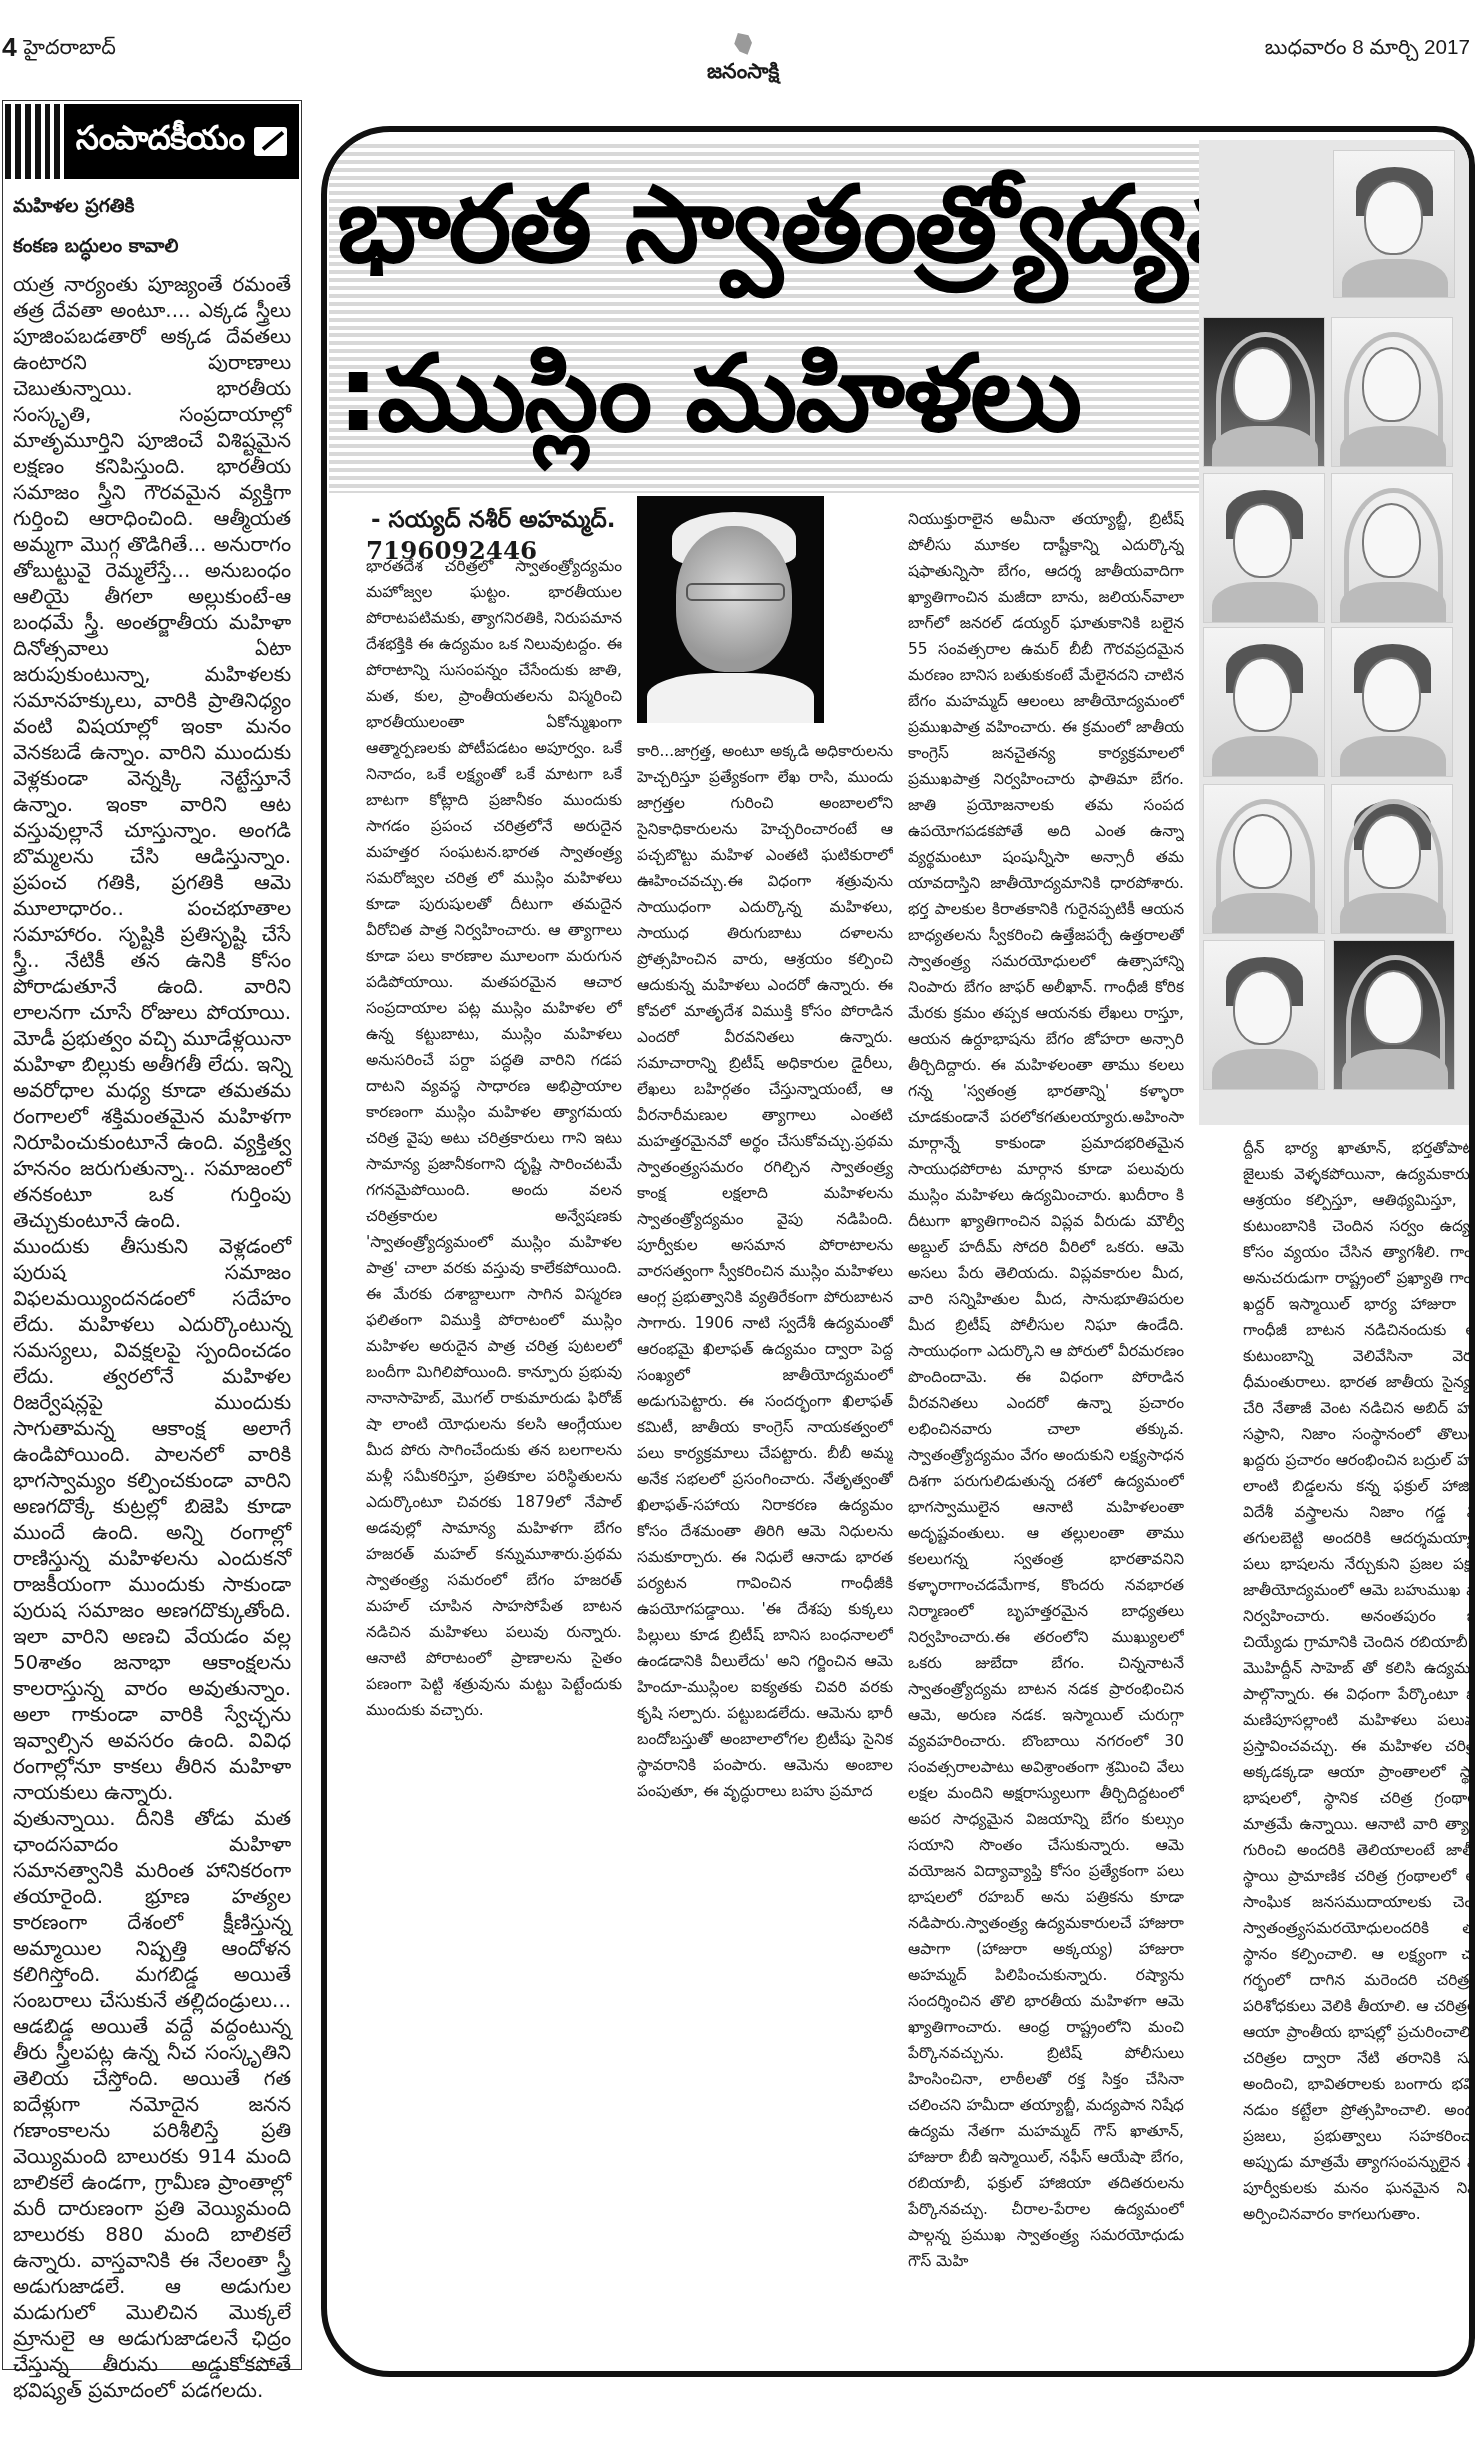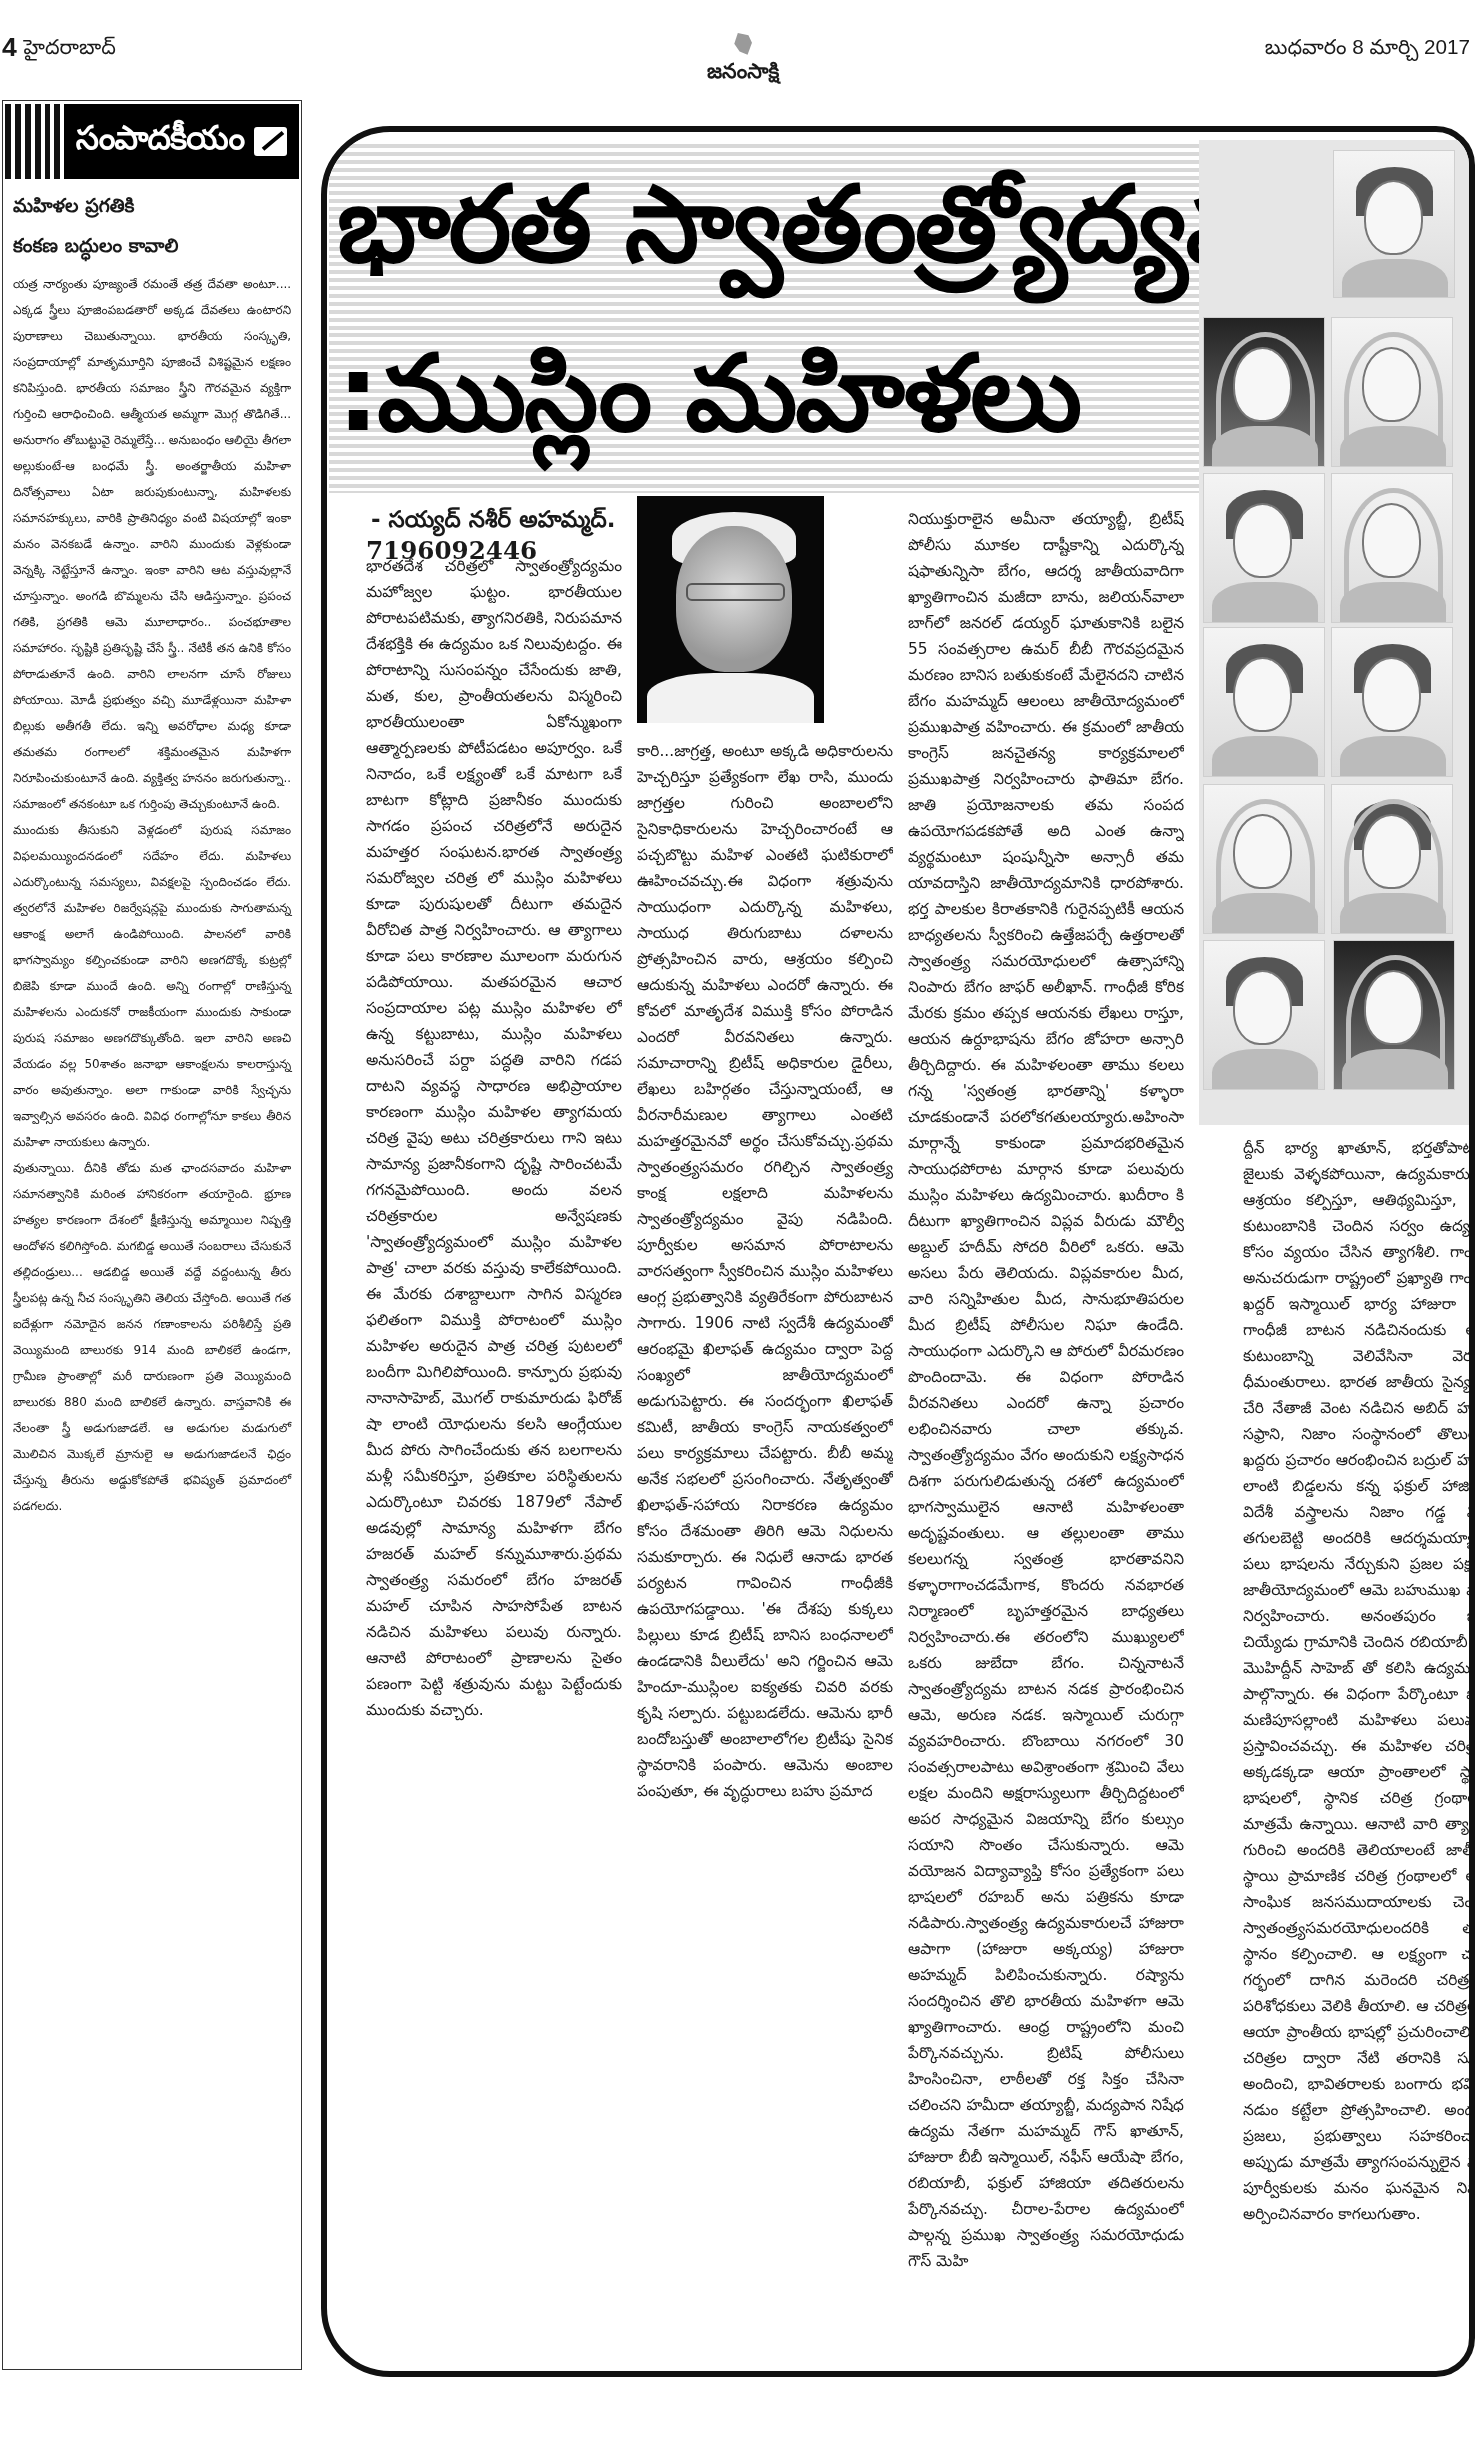--- a/index.html
+++ b/index.html
@@ -17,21 +17,21 @@
 
   
   .editorial { position: absolute; left: 2px; top: 100px; width: 300px; height: 2270px; border: 1.5px solid #333; padding: 0 9.9px; }
   .ed-banner { margin: 3px -7.9px 0 -7.9px; height: 75px; position: relative; display: flex; justify-content: flex-end; align-items: center;
     background: repeating-linear-gradient(90deg, #111 0 5.9px, #fff 5.9px 9.9px); }
   .ed-banner-inner { background: #000; color: #fff; height: 75px; padding: 0 11.8px; display: flex; align-items: center; gap: 9.9px; }
   .ed-banner-title { font-family: "DejaVu Sans", sans-serif; font-weight: bold; font-size: 33px; letter-spacing: -1px; }
   .pen-icon { width: 33px; height: 29.6px; position: relative; background: #fff; border-radius: 3px; }
   .pen-icon::after { content: ""; position: absolute; left: 5.9px; top: 11.8px; width: 25.6px; height: 3.9px; background: #000; transform: rotate(-40deg); }
   .ed-headline { font-family: "DejaVu Sans", sans-serif; font-weight: bold; font-size: 19px; line-height: 40px; margin-top: 5.9px; }
-  .ed-body { font-size: 12px; line-height: 26px; text-align: justify; margin-top: 5.9px; }
+  .ed-body { font-size: 20px; line-height: 26px; text-align: justify; margin-top: 5.9px; }
   .ed-body p { text-indent: 0; }
 
   
   .feature { position: absolute; left: 321px; top: 126px; width: 1154px; height: 2251px; border: 6.9px solid #111; border-radius: 69px 39px 39px 69px; overflow: hidden; }
   .headline-area { position: absolute; left: 2px; top: 7.9px; width: 872px; height: 353px;
     background: repeating-linear-gradient(180deg, #ffffff 0 3.9px, #d8d8d8 3.9px 7.9px); }
   .headline { position: absolute; left: 7.9px; top: 0; font-family: "DejaVu Sans", sans-serif; font-weight: bold; font-size: 106px; line-height: 169px; letter-spacing: -2px; white-space: nowrap; color: #000; }
   .portrait-panel { position: absolute; left: 872px; top: 7.9px; width: 272px; height: 985px; background: #e6e6e6; }
   .portrait { position: absolute; width: 122px; height: 150px; background: linear-gradient(180deg, #f4f4f4 0%, #dcdcdc 100%); border: 1px solid #cfcfcf; overflow: hidden; }
   .portrait .face { position: absolute; left: 29.6px; top: 29.6px; width: 59px; height: 75px; border-radius: 50% 50% 45% 45%; background: #f7f7f7; border: 2px solid #777; }

